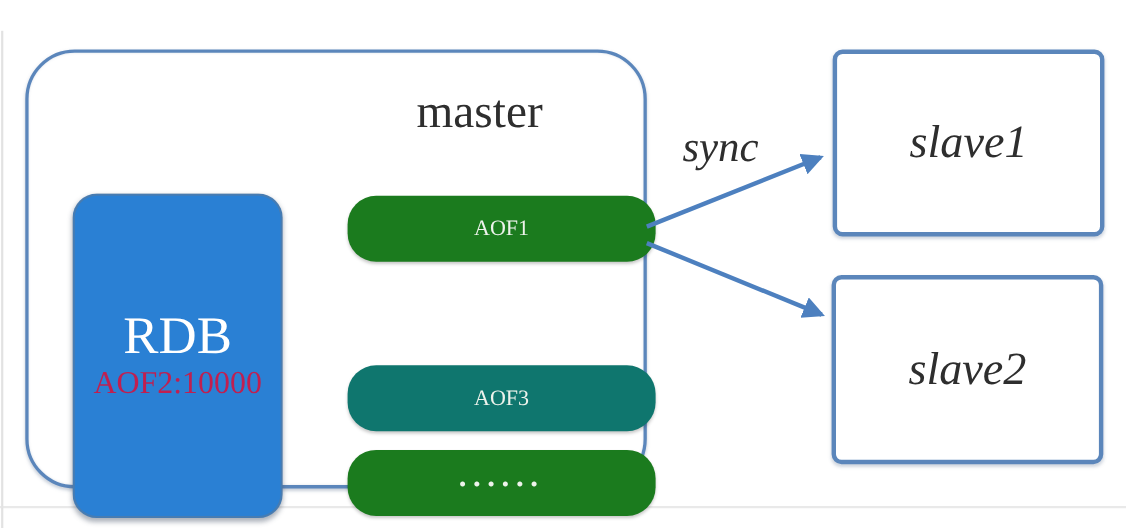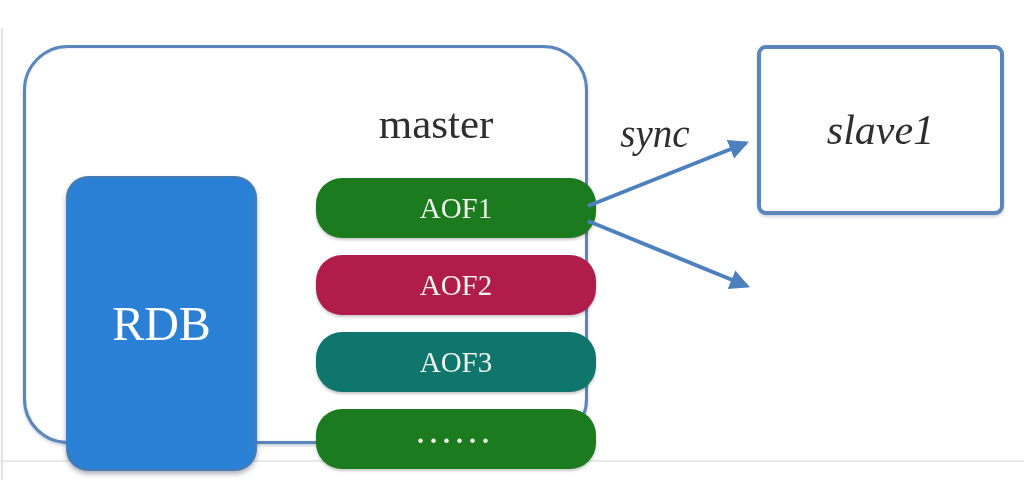--- a/index.html
+++ b/index.html
@@ -29,40 +29,40 @@
   }
 
   .master-box {
     position: absolute; left: 23px; top: 45px; width: 565px; height: 399px;
     border: 3px solid var(--node-border);
     border-radius: 45px;
     background: #fff;
     box-shadow: 0 2px 3px rgba(100,120,150,.35), inset 0 0 2px rgba(100,120,150,.25);
   }
   .master-title {
-    position: absolute; left: 320px; top: 53px; width: 180px;
+    position: absolute; left: 320px; top: 31px; width: 180px;
     text-align: center;
     font-size: 43px; line-height: 1.05;
     color: var(--text-dark);
   }
   .rdb-box {
     position: absolute; left: 40px; top: 128px; width: 191px; height: 295px;
     border-radius: 22px;
     border: 2px solid rgba(95,120,150,.55);
     box-shadow: 0 3px 5px rgba(70,85,105,.45);
     display: flex; flex-direction: column; align-items: center; justify-content: center;
   }
   .rdb-label { font-size: 48px; line-height: 1.0; color: #ffffff; }
   .rdb-annotation { font-size: 29px; line-height: 1.1; color: var(--annotation-red); margin-top: 3px; }
 
   .pill {
     position: absolute; left: 290px; width: 280px; height: 60px;
     border-radius: 26px;
     display: flex; align-items: center; justify-content: center;
-    font-size: 29px; color: var(--pill-text);
+    font-size: 20px; color: var(--pill-text);
     box-shadow: 0 2px 3px rgba(0,0,0,.22);
   }
   .pill-1 { top: 130px; }
   .pill-2 { top: 207px; }
   .pill-3 { top: 284px; }
   .pill-4 { top: 361px; }
   .pill-dots { letter-spacing: 6px; font-weight: bold; font-size: 28px; padding-bottom: 10px; }
 
   .slave-box {
     position: absolute; width: 247px;
@@ -95,37 +95,40 @@
 <div class="canvas">
 
   <div class="edge-artifact-left"></div>
   <div class="edge-artifact-bottom"></div>
 
   <div class="master-box">
     <div class="master-title">master</div>
 
     <div class="rdb-box" style="background: rgb(42, 128, 212);">
       <div class="rdb-label">RDB</div>
+      <div class="rdb-annotation">AOF2:10000</div>
     </div>
 
     <div class="pill pill-1" style="background: rgb(27, 123, 30);">AOF1</div>
-    <div class="pill pill-2" style="background: rgb(176, 29, 75);">AOF2</div>
     <div class="pill pill-3" style="background: #0f766e;">AOF3</div>
     <div class="pill pill-4 pill-dots" style="background: rgb(27, 123, 30);">......</div>
   </div>
 
   <svg class="arrows" viewBox="0 0 1024 480" xmlns="http://www.w3.org/2000/svg">
     <defs>
       <marker id="ah" markerWidth="6" markerHeight="6" refX="4.2" refY="2.5" orient="auto" markerUnits="strokeWidth">
         <path class="arrow-head" d="M0,0 L5,2.5 L0,5 z"></path>
       </marker>
     </defs>
     <line class="arrow-line" x1="588" y1="206" x2="746" y2="143" marker-end="url(#ah)"></line>
     <line class="arrow-line" x1="588" y1="221" x2="747" y2="286" marker-end="url(#ah)"></line>
   </svg>
 
   <div class="edge-label edge-label-sync">sync</div>
 
   <div class="slave-box slave-1">
     <span>slave1</span>
   </div>
+  <div class="slave-box slave-2">
+    <span>slave2</span>
+  </div>
 
 </div>
 
 </body></html>

